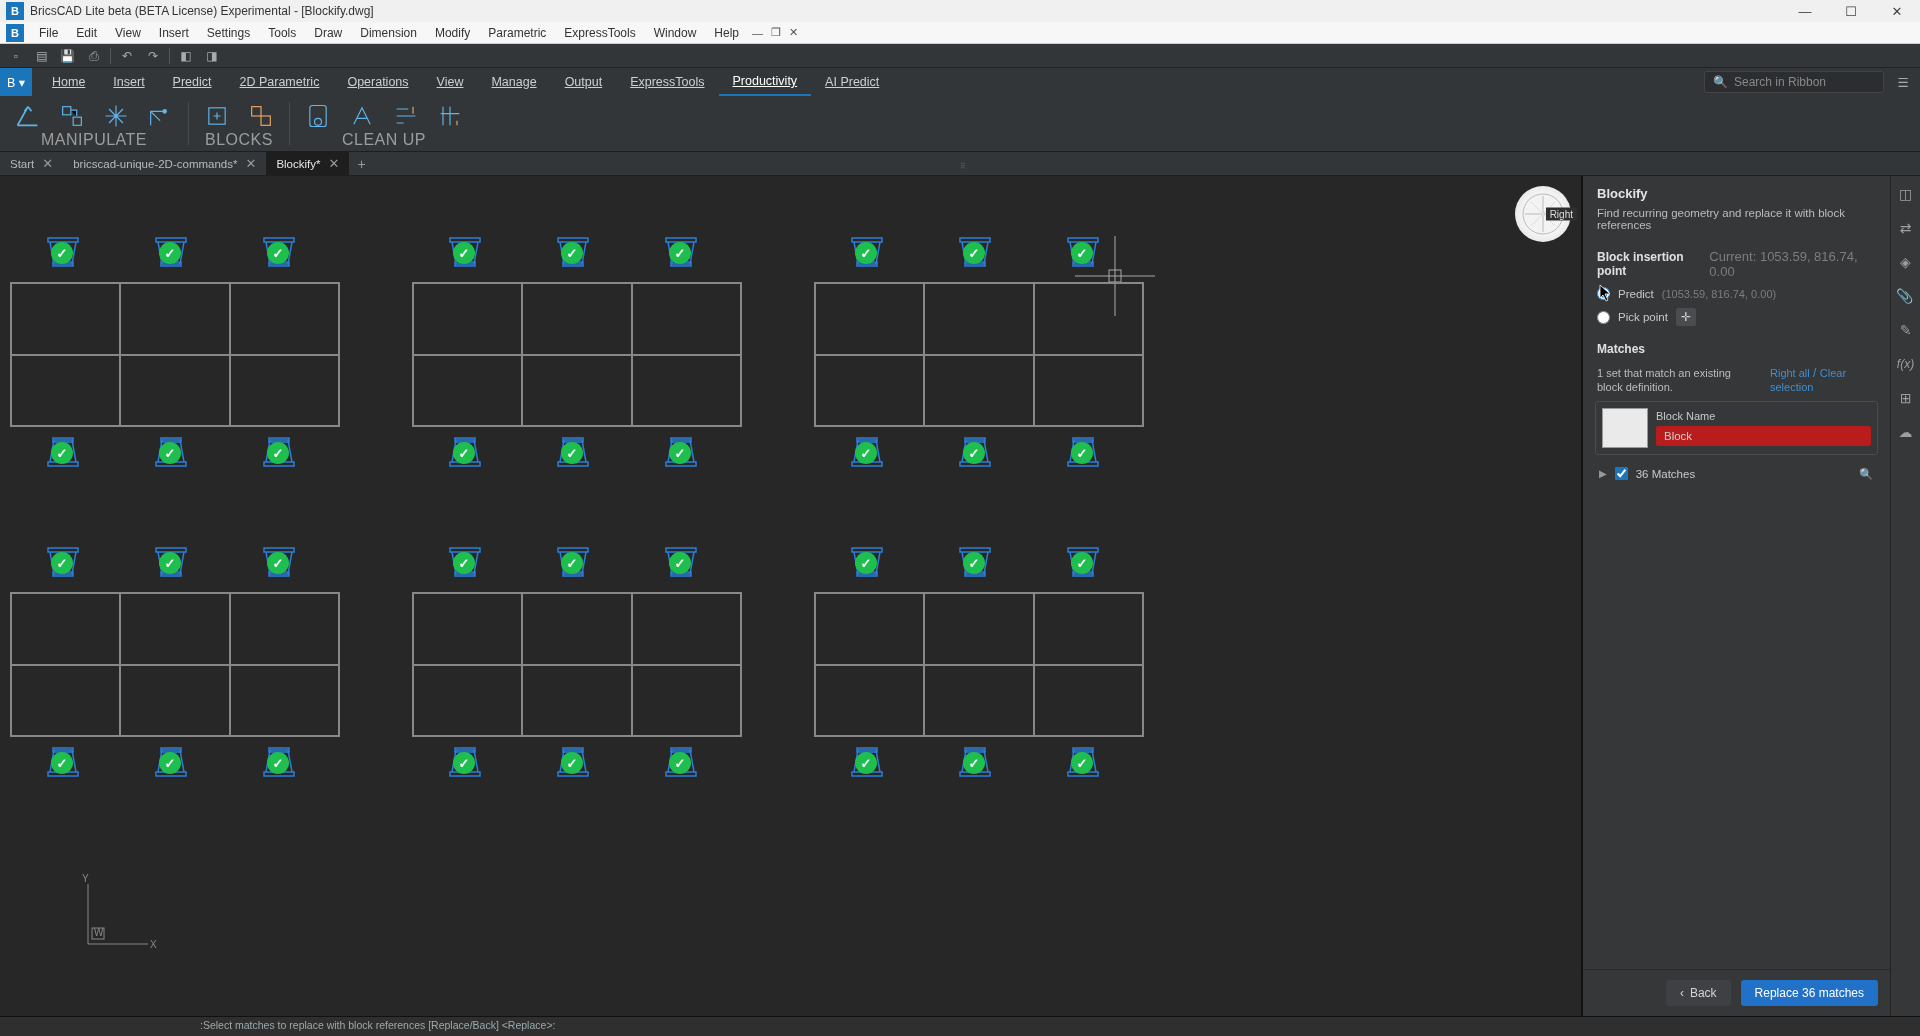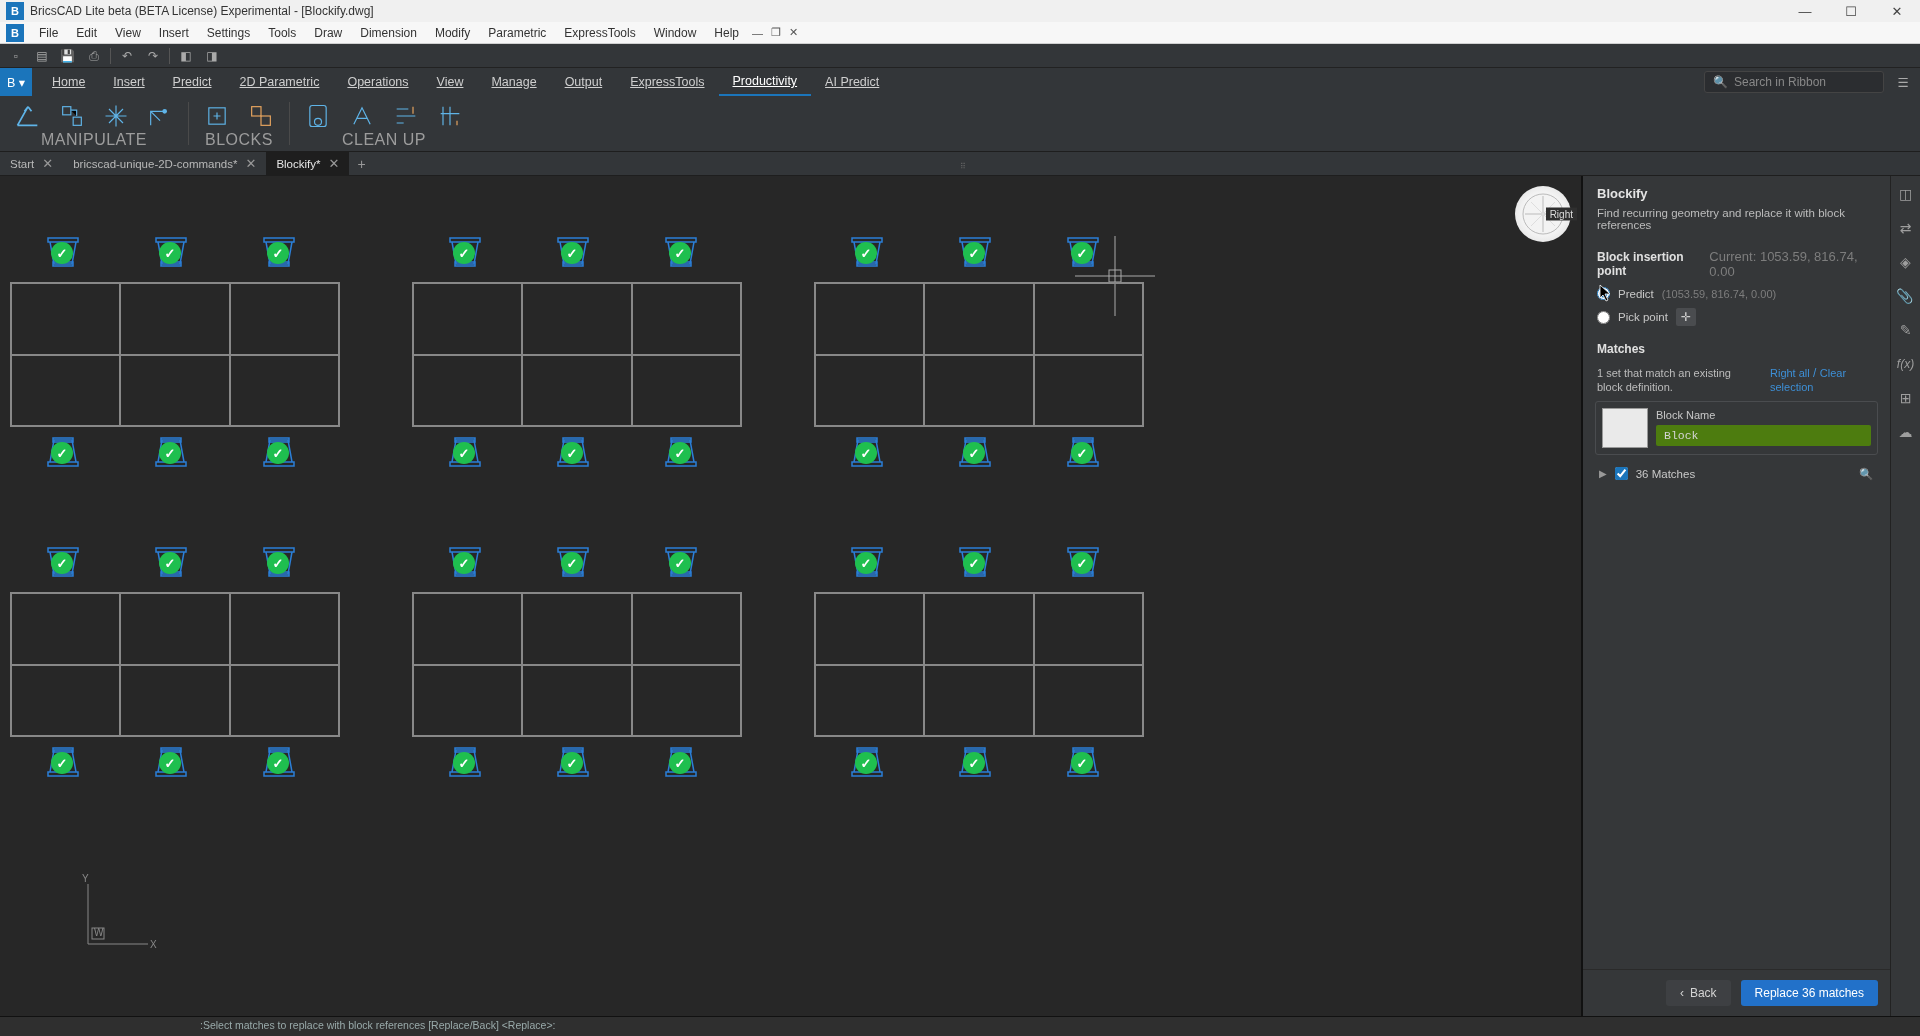--- a/index.html
+++ b/index.html
@@ -83,21 +83,21 @@
 .radio-row input[type=radio] { accent-color:#1b75bb; }
 .radio-coord { color:#7d7d7d; font-size:11px; }
 .pick-btn { width:20px; height:18px; background:#4a4c4f; display:flex;align-items:center;justify-content:center;color:#ccc;font-size:12px; border-radius:2px; }
 .matches-info { padding:6px 14px 0; display:flex; justify-content:space-between; gap:23px; align-items:flex-start; }
 .matches-text { font-size:11px; color:#bcbcbc; max-width:150px; line-height:1.3; }
 .link { color:#3d8fd6; font-size:11px; cursor:pointer; }
 .block-card { margin:6px 12px; border:1px solid #4a4c4f; border-radius:3px; padding:6px; display:flex; gap:8px; align-items:center; }
 .block-thumb { width:46px; height:40px; background:#eaeaea; border:1px solid #999; }
 .block-name-col { flex:1; display:flex; flex-direction:column; gap:4px; }
 .block-label { font-size:11px; color:#c8c8c8; }
-.block-input { background:#4d7c0f; border:none; color:#d4d4d4; font-size:11.5px; padding:4px 8px; border-radius:2px; width:100%;font-family:Liberation Mono, monospace; }
+.block-input { background:#b91c1c; border:none; color:#d4d4d4; font-size:11.5px; padding:4px 8px; border-radius:2px; width:100%; }
 .match-row { padding:6px 16px; display:flex; align-items:center; gap:8px; font-size:11.5px; }
 .match-row .chev { color:#999; font-size:10px; }
 .match-row input[type=checkbox] { accent-color:#1b75bb; }
 .spacer-flex { flex:1; }
 .panel-footer { padding:10px 12px; display:flex; gap:10px; justify-content:flex-end; border-top:1px solid #2a2a2a; }
 .btn { padding:6px 14px; border-radius:3px; font-size:12px; border:none; cursor:pointer; display:flex;align-items:center;gap:6px; }
 .btn-back { background:#3e4043; color:#d4d4d4; }
 .btn-primary { background:#2271c9; color:#fff; }
 
 

